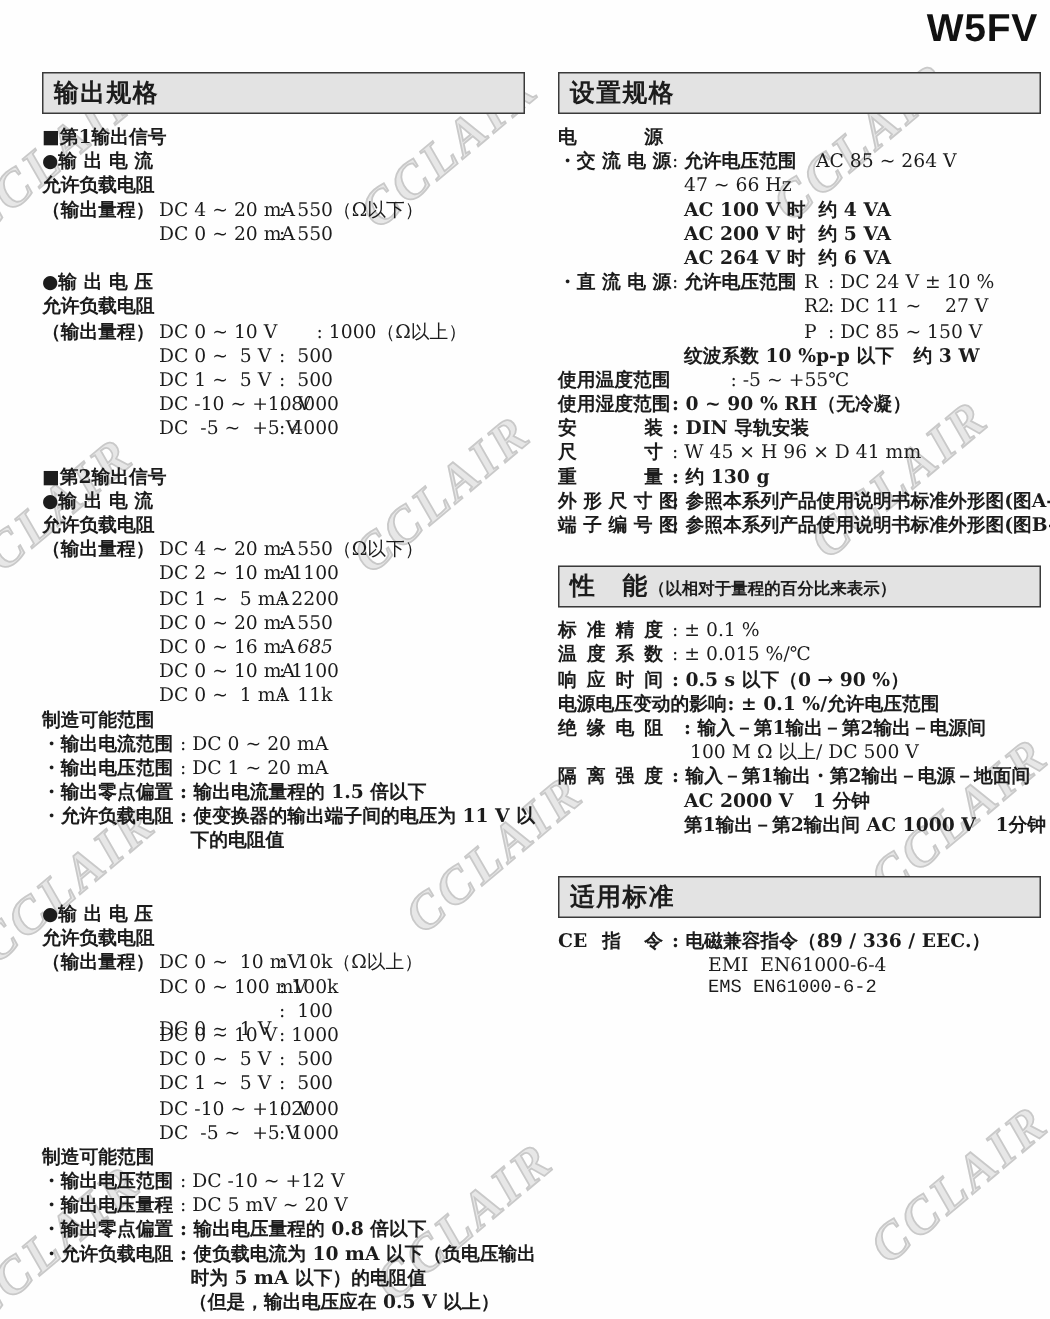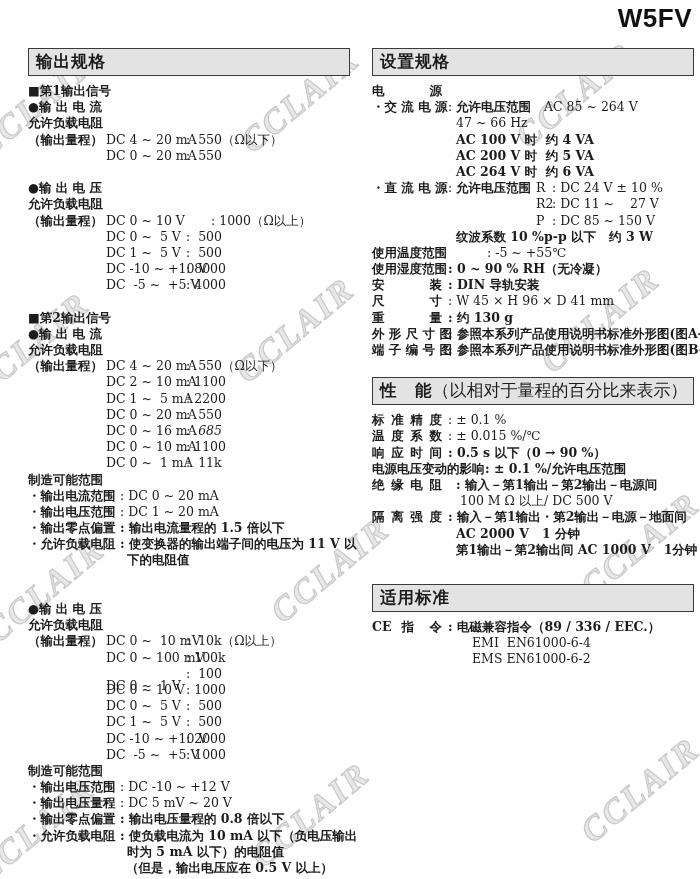--- a/index.html
+++ b/index.html
@@ -36,21 +36,21 @@
   .col-left{left:28px;}
   .col-right{left:372px;}
   
   .hdr{
     box-sizing:border-box;height:28px;
     background:#e3e3e3;border:1.5px solid #3a3a3a;
     padding-left:7px;line-height:25px;
     font-weight:700;font-size:16.5px;letter-spacing:1px;
     white-space:pre;overflow:hidden;
   }
-  .hdr .note{font-size:17px;font-weight:400;letter-spacing:0;}
+  .hdr .note{font-size:11px;font-weight:700;letter-spacing:0;}
   .body{margin-top:7px;}
   
   .ln{position:relative;height:16.2px;overflow:visible;}
   .ln span{position:absolute;top:0;left:0;white-space:pre;line-height:15px;}
   .ln span.b{font-weight:600;}
   .ln span.j{text-align:justify;text-align-last:justify;}
 </style>
 </head>
 <body>
 
@@ -382,17 +382,17 @@
       <div class="hdr" style="margin-top: 26px;">适用标准</div>
       <div class="body">
         <div class="ln">
           <span class="b j" style="left: 0px; width: 70px;">CE 指 令</span>
           <span class="b" style="left: 76px;">: 电磁兼容指令（89 / 336 / EEC.）</span>
         </div>
         <div class="ln">
           <span style="left: 100px;">EMI  EN61000-6-4</span>
         </div>
         <div class="ln">
-          <span style="left: 100px;">EMS EN61000-6-2</span>
+          <span style="left: 100px; font-family: Liberation Mono, monospace;">EMS EN61000-6-2</span>
         </div>
       </div>
     </div>
 </div>
 
 </body></html>

